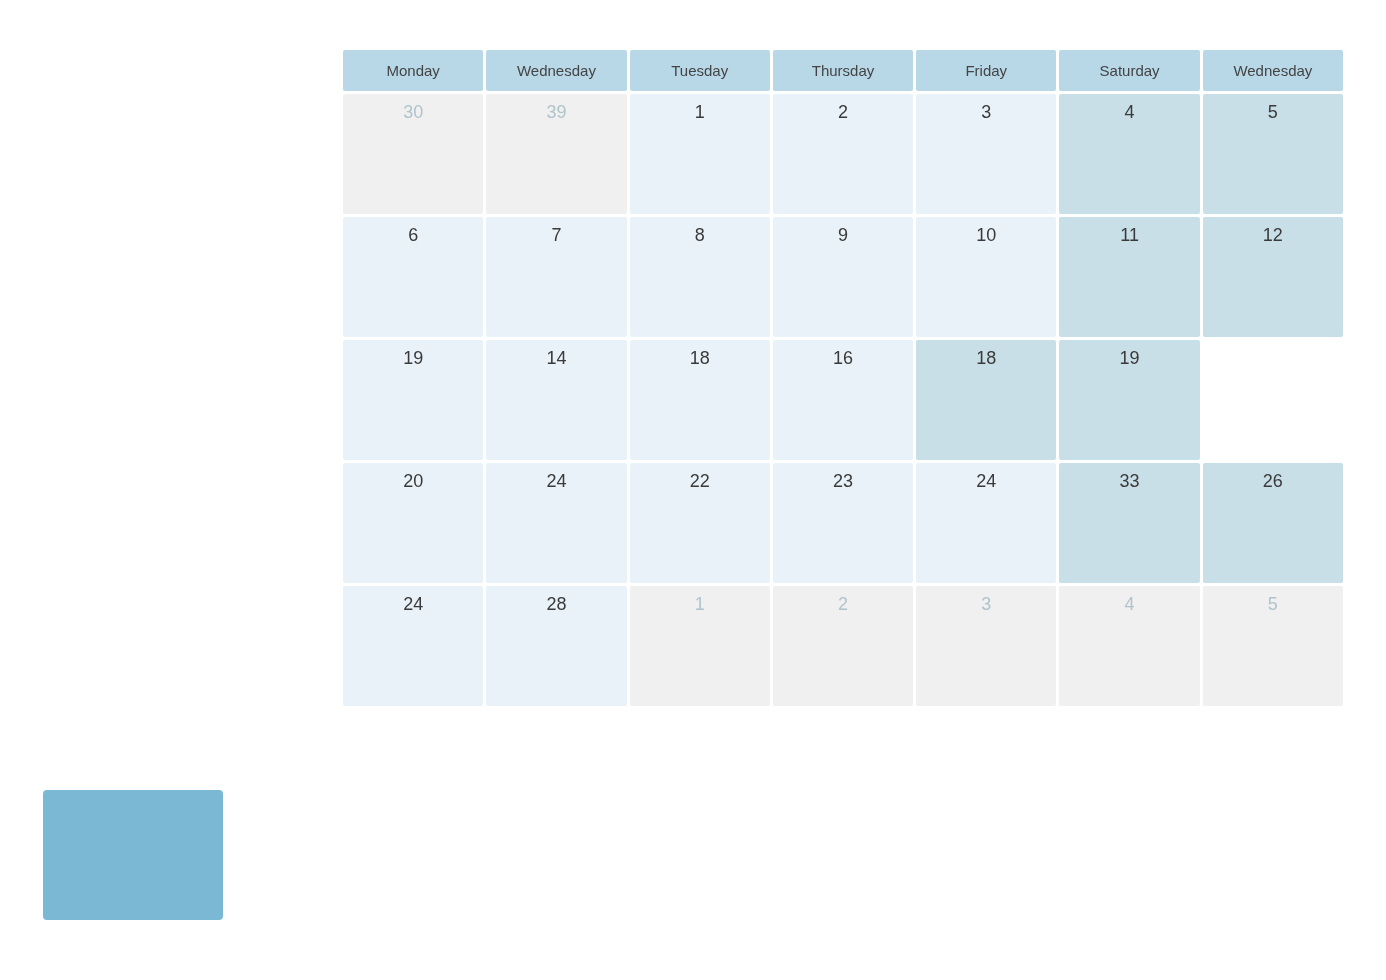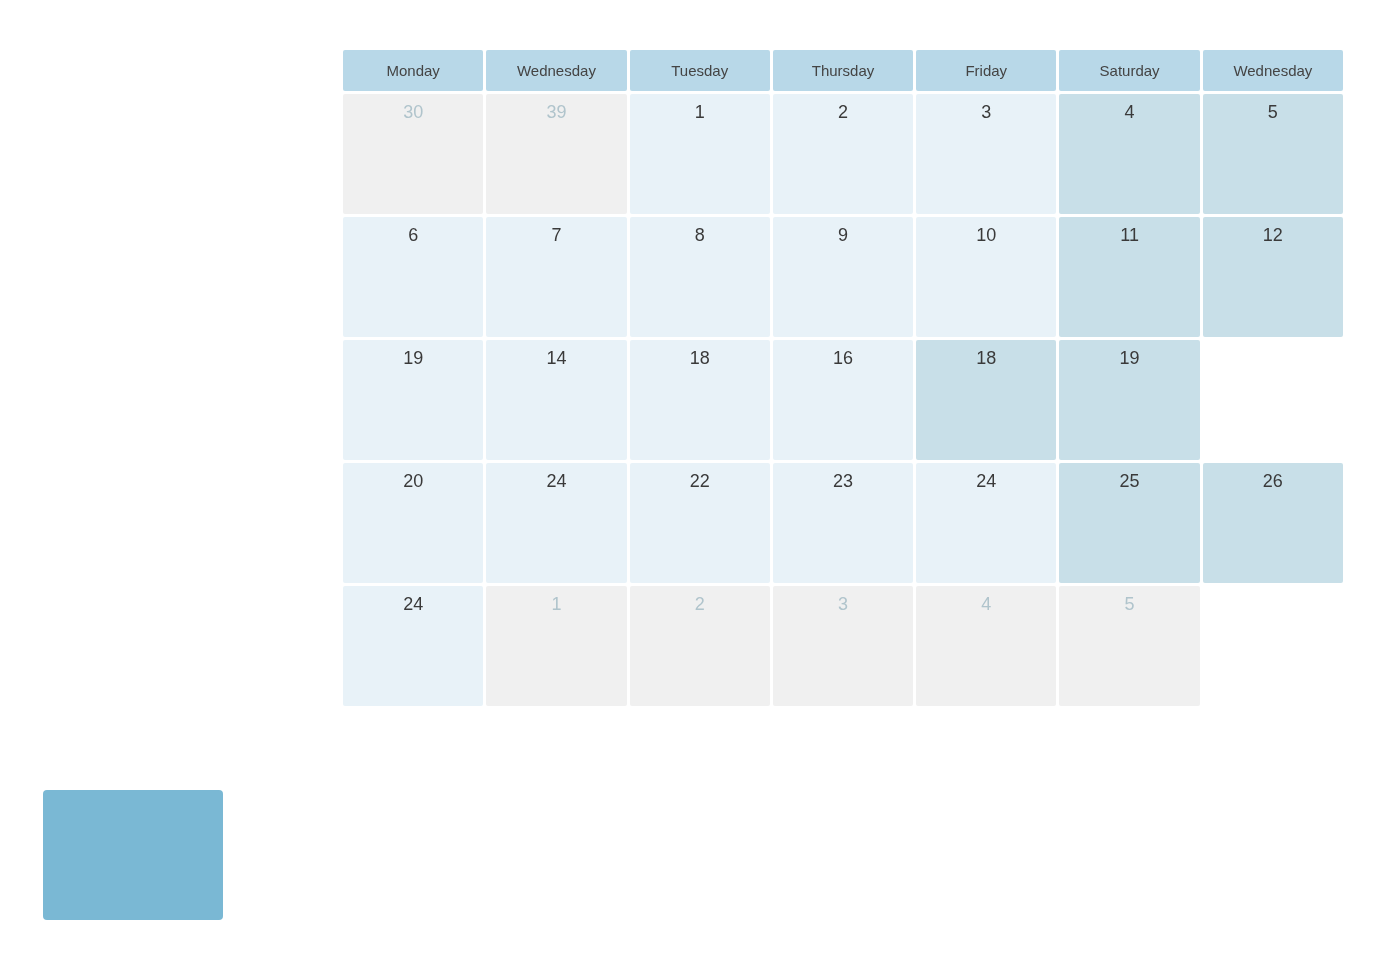--- a/index.html
+++ b/index.html
@@ -217,29 +217,32 @@
         <div class="day-cell">
           <span class="day-number">22</span>
         </div>
         <div class="day-cell">
           <span class="day-number">23</span>
         </div>
         <div class="day-cell">
           <span class="day-number">24</span>
         </div>
         <div class="day-cell weekend">
-          <span class="day-number">25</span>
+          <span class="day-number">33</span>
         </div>
         <div class="day-cell weekend">
           <span class="day-number">26</span>
         </div>
       </div>
       <div class="week-row">
         <div class="day-cell">
           <span class="day-number">24</span>
+        </div>
+        <div class="day-cell">
+          <span class="day-number">28</span>
         </div>
         <div class="day-cell other-month">
           <span class="day-number other-month-num">1</span>
         </div>
         <div class="day-cell other-month">
           <span class="day-number other-month-num">2</span>
         </div>
         <div class="day-cell other-month">
           <span class="day-number other-month-num">3</span>
         </div>

